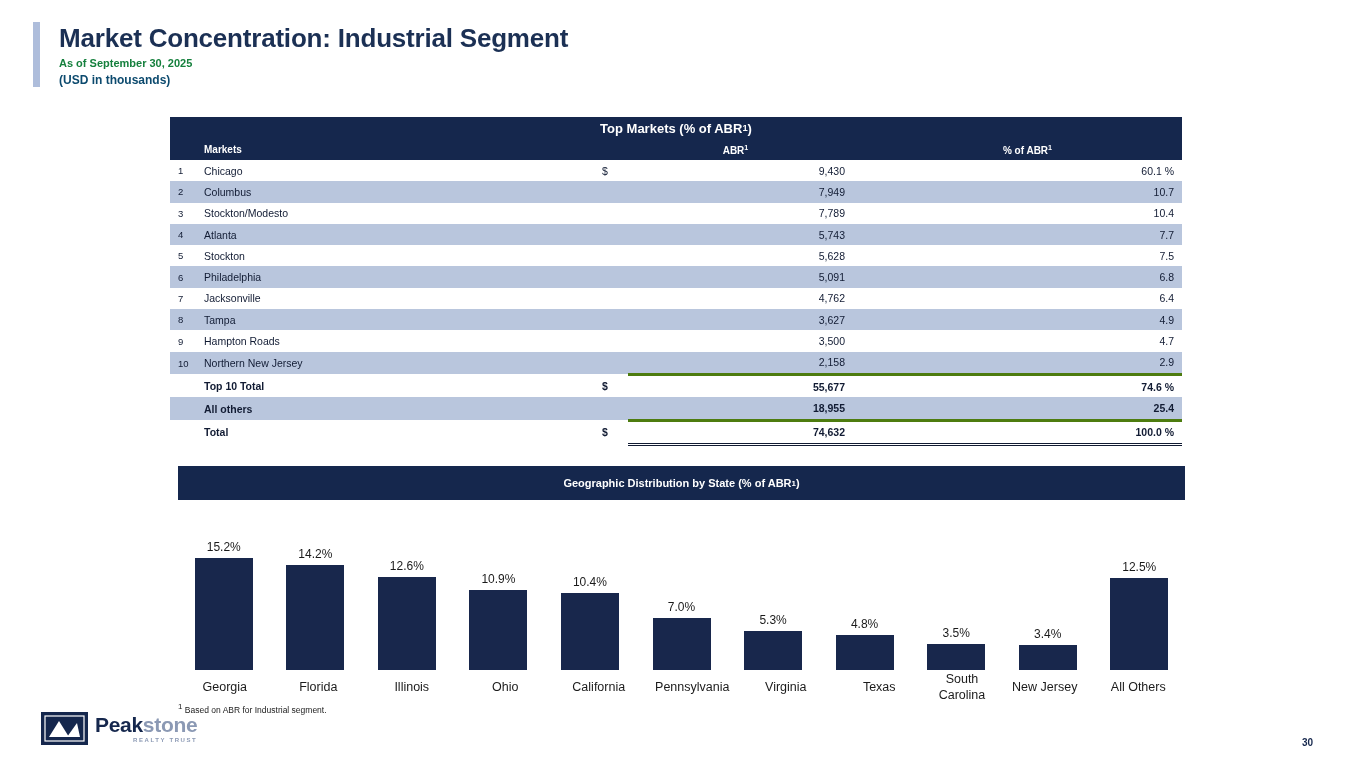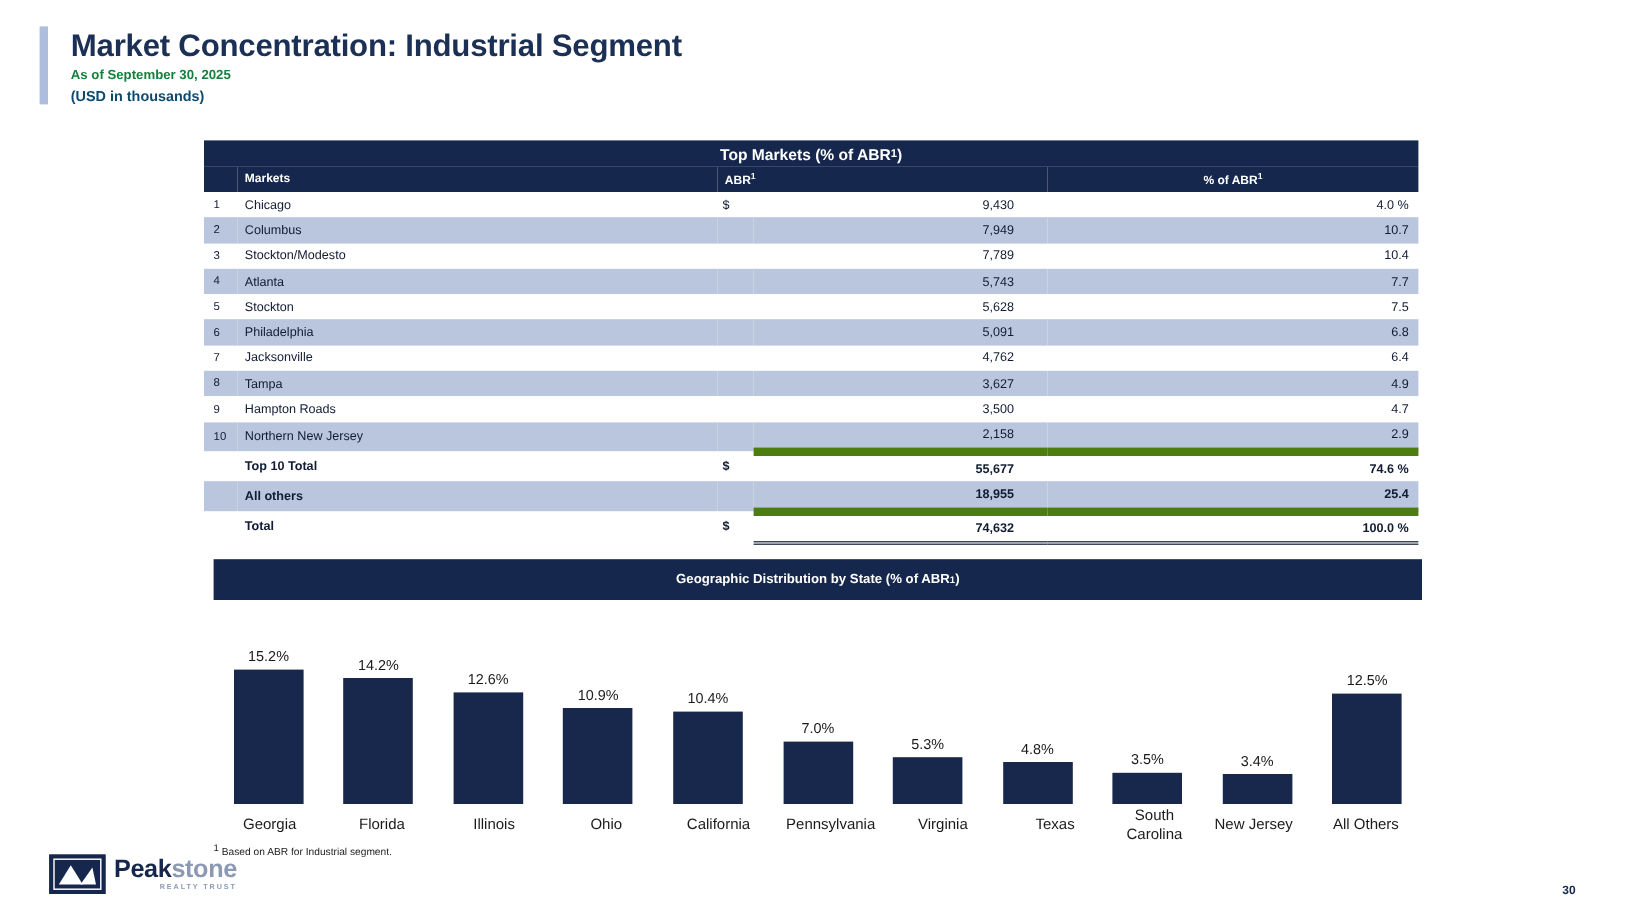--- a/index.html
+++ b/index.html
@@ -100,21 +100,21 @@
     color: #111b33;
     font-size: 10.5px;
   }
   tr.alt td { background: #b9c6dd; }
   td.num { text-align: left; padding-left: 8px; font-size: 9.5px; }
   td.mkt { text-align: left; }
   td.cur { text-align: left; padding-left: 4px; padding-right: 0; }
   td.val { text-align: right; padding-right: 28px; }
   td.pct { text-align: right; padding-right: 8px; }
   .bold td { font-weight: bold; }
-  .border-bottom-val { border-bottom: 7px solid #4d7c0f; }
+  .border-bottom-val { border-bottom: 3px solid #4d7c0f; }
   .dbl-bottom { border-bottom: 3px double #111b33; }
 
   
   .chart-band {
     position: absolute;
     left: 178px;
     top: 466px;
     width: 1007px;
     height: 34px;
     background: #15274d;
@@ -248,35 +248,35 @@
         <col class="c-num">
           <col class="c-mkt">
           <col class="c-cur">
           <col class="c-abr">
           <col class="c-pct">
       </colgroup>
       <thead>
         <tr>
           <td></td>
           <td>Markets</td>
-          <td colspan="2" style="text-align:left;">
+          <td colspan="2" style="text-align:center;">
             <span>ABR</span><sup>1</sup>
           </td>
           <td style="text-align:center;">
             <span>% of ABR</span><sup>1</sup>
           </td>
         </tr>
       </thead>
       <tbody>
         <tr>
           <td class="num">1</td>
           <td class="mkt">Chicago</td>
           <td class="cur">$</td>
           <td class="val">9,430</td>
-          <td class="pct">4.0 %</td>
+          <td class="pct">60.1 %</td>
         </tr>
         <tr class="alt">
           <td class="num">2</td>
           <td class="mkt">Columbus</td>
           <td class="cur"></td>
           <td class="val">7,949</td>
           <td class="pct">10.7</td>
         </tr>
         <tr>
           <td class="num">3</td>

